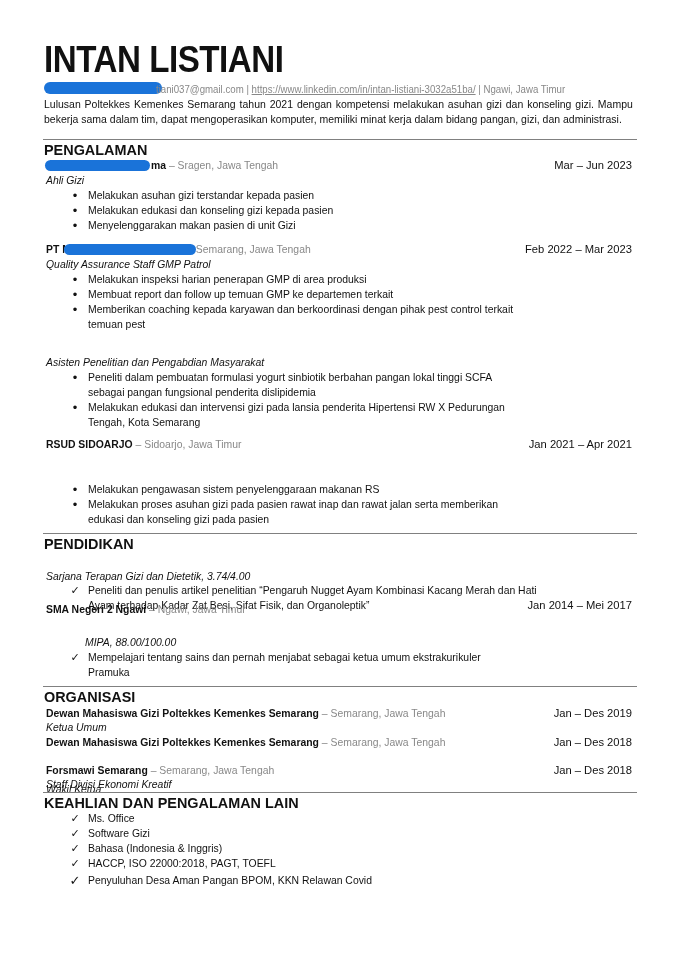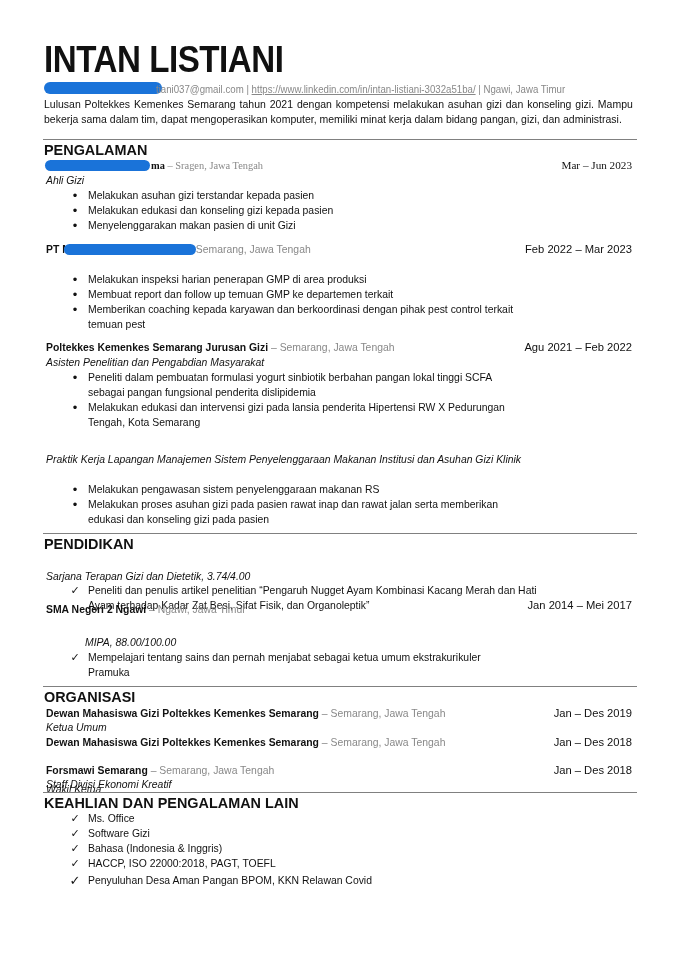--- a/index.html
+++ b/index.html
@@ -62,62 +62,62 @@
   <div class="redact" style="left:44px;top:82px;width:118px;height:12px;border-radius:7px;"></div>
   <div class="contact">
     <span>tiani037@gmail.com</span><span> | </span><a>https://www.linkedin.com/in/intan-listiani-3032a51ba/</a><span> | </span><span>Ngawi, Jawa Timur</span>
   </div>
   <div class="summary">Lulusan Poltekkes Kemenkes Semarang tahun 2021 dengan kompetensi melakukan asuhan gizi dan konseling gizi. Mampu bekerja sama dalam tim, dapat mengoperasikan komputer, memiliki minat kerja dalam bidang pangan, gizi, dan administrasi.</div>
 
   <div class="rule" style="top:139px;"></div>
   <div class="section-title" style="top:141px;">PENGALAMAN</div>
 
   <div class="redact" style="left:45px;top:160px;width:105px;height:11px;"></div>
-  <div class="entry-head" style="top:158px;font-family:Liberation Serif, serif;">
+  <div class="entry-head" style="top:158px;">
     <span class="narrow" style="margin-left:105px;"><span class="org">ma</span><span class="loc"> – Sragen, Jawa Tengah</span></span>
     <span class="date">Mar – Jun 2023</span>
   </div>
   <div class="role" style="top:173px;"><span class="narrow">Ahli Gizi</span></div>
   <ul class="bullets" style="top:188px;">
     <li><span class="mk dot">•</span><span class="narrow">Melakukan asuhan gizi terstandar kepada pasien</span></li>
     <li><span class="mk dot">•</span><span class="narrow">Melakukan edukasi dan konseling gizi kepada pasien</span></li>
     <li><span class="mk dot">•</span><span class="narrow">Menyelenggarakan makan pasien di unit Gizi</span></li>
   </ul>
 
   <div class="entry-head" style="top:242px;">
     <span class="narrow"><span class="org">PT M</span><span style="display:inline-block;width:125px;"></span><span class="loc">– Semarang, Jawa Tengah</span></span>
     <span class="date">Feb 2022 – Mar 2023</span>
   </div>
   <div class="redact" style="left:64px;top:244px;width:132px;height:11px;"></div>
+  <div class="role" style="top:257px;"><span class="narrow">Quality Assurance Staff GMP Patrol</span></div>
   <ul class="bullets" style="top:272px;">
     <li><span class="mk dot">•</span><span class="narrow">Melakukan inspeksi harian penerapan GMP di area produksi</span></li>
     <li><span class="mk dot">•</span><span class="narrow">Membuat report dan follow up temuan GMP ke departemen terkait</span></li>
     <li>
         <span class="mk dot">•</span>
         <span class="narrow wrap-text" style="width:470px;">Memberikan coaching kepada karyawan dan berkoordinasi dengan pihak pest control terkait temuan pest</span>
       </li>
   </ul>
 
-  <div class="entry-head" style="top:340px;">
-    <span class="narrow"><span class="org">Poltekkes Kemenkes Semarang Jurusan Gizi</span><span class="loc"> – Semarang, Jawa Tengah</span></span>
-    <span class="date">Agu 2021 – Feb 2022</span>
-  </div>
   <div class="role" style="top:355px;"><span class="narrow">Asisten Penelitian dan Pengabdian Masyarakat</span></div>
   <ul class="bullets" style="top:370px;">
     <li>
         <span class="mk dot">•</span>
         <span class="narrow wrap-text" style="width:470px;">Peneliti dalam pembuatan formulasi yogurt sinbiotik berbahan pangan lokal tinggi SCFA sebagai pangan fungsional penderita dislipidemia</span>
       </li>
     <li>
         <span class="mk dot">•</span>
         <span class="narrow wrap-text" style="width:470px;">Melakukan edukasi dan intervensi gizi pada lansia penderita Hipertensi RW X Pedurungan Tengah, Kota Semarang</span>
       </li>
   </ul>
 
-  <div class="role" style="top:452px;white-space:normal;width:540px;"><span class="narrow">Praktik Kerja Lapangan Manajemen Sistem Penyelenggaraan Makanan Institusi dan Asuhan Gizi Klinik</span></div>
+  <div class="entry-head" style="top:437px;">
+    <span class="narrow"><span class="org">RSUD SIDOARJO</span><span class="loc"> – Sidoarjo, Jawa Timur</span></span>
+    <span class="date">Jan 2021 – Apr 2021</span>
+  </div>
   <ul class="bullets" style="top:482px;">
     <li><span class="mk dot">•</span><span class="narrow">Melakukan pengawasan sistem penyelenggaraan makanan RS</span></li>
     <li>
         <span class="mk dot">•</span>
         <span class="narrow wrap-text" style="width:470px;">Melakukan proses asuhan gizi pada pasien rawat inap dan rawat jalan serta memberikan edukasi dan konseling gizi pada pasien</span>
       </li>
   </ul>
 
   <div class="rule" style="top:533px;"></div>
   <div class="section-title" style="top:535px;">PENDIDIKAN</div>

